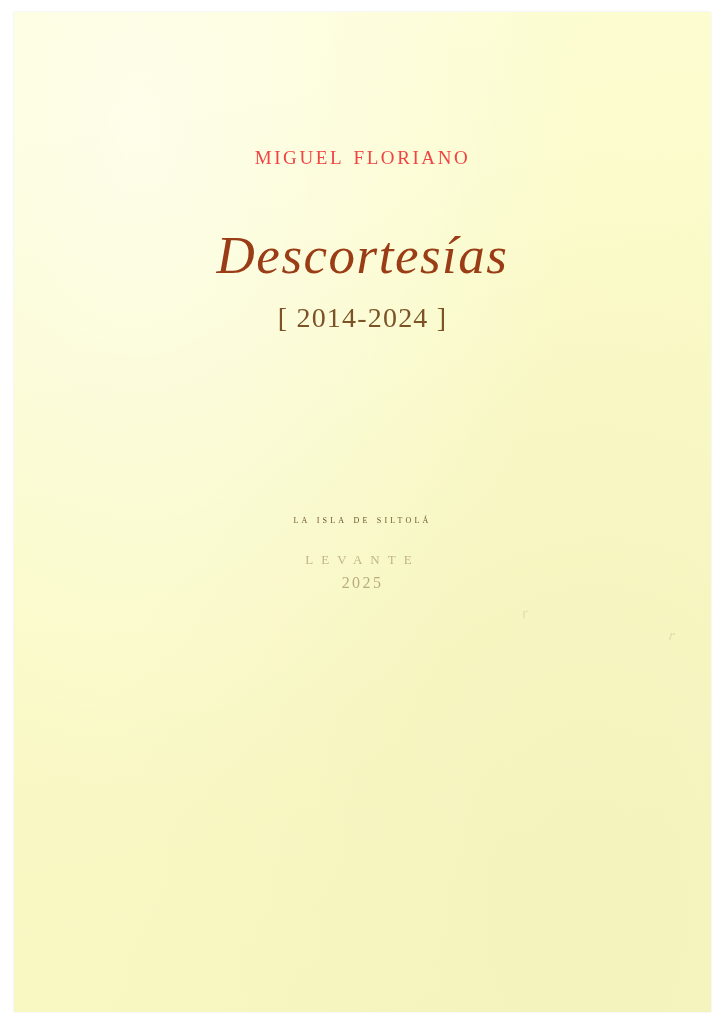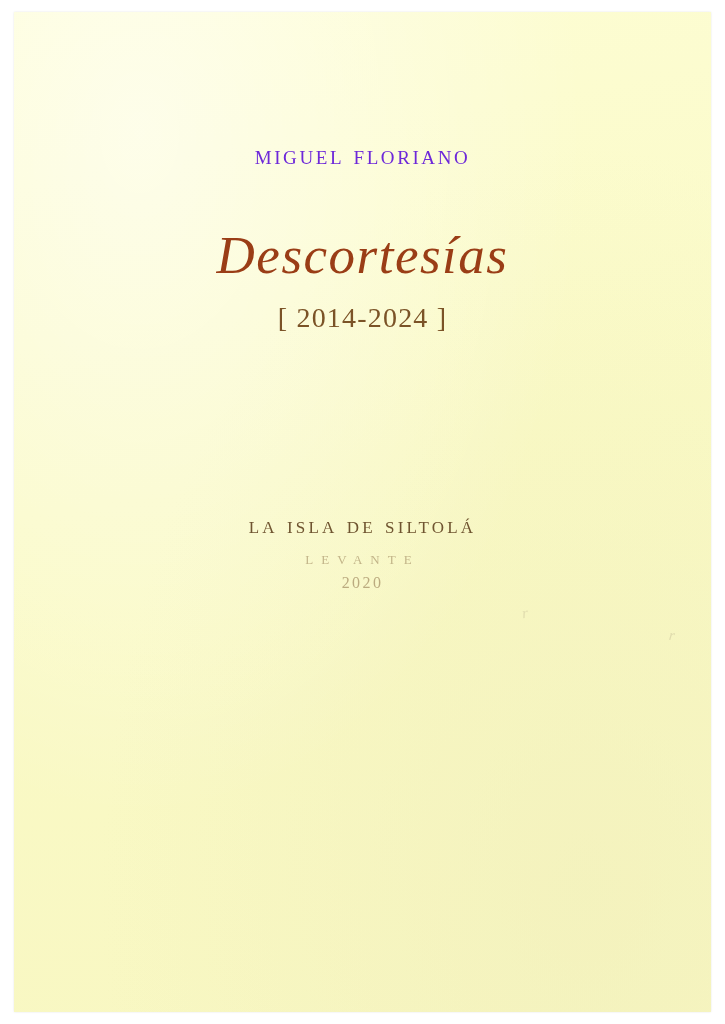--- a/index.html
+++ b/index.html
@@ -42,21 +42,21 @@
     text-align: center;
     color: #7d5a32;
   }
 
   #author-line {
     top: 128px;
     font-size: 27px;
     letter-spacing: 2.6px;
     font-variant: small-caps;
     text-transform: lowercase;
-    color: #6d28d9;
+    color: #ef4444;
   }
   #author-line::first-letter { font-size: 27px; }
 
   #title-line {
     top: 213px;
     font-size: 53px;
     font-style: italic;
     letter-spacing: 1.5px;
     color: #9a3d16;
     font-weight: normal;
@@ -64,21 +64,21 @@
 
   #years-line {
     top: 290px;
     font-size: 28px;
     letter-spacing: 1.2px;
     color: #7b5327;
   }
 
   #publisher-line {
     top: 500px;
-    font-size: 24px;
+    font-size: 12px;
     letter-spacing: 3.2px;
     font-variant: small-caps;
     text-transform: lowercase;
     color: #6f5430;
   }
 
   #imprint-line {
     top: 536px;
     font-size: 18px;
     letter-spacing: 8px;
@@ -116,17 +116,17 @@
   <div class="cover-text" id="author-line">Miguel Floriano</div>
 
   <div class="cover-text" id="title-line">Descortesías</div>
 
   <div class="cover-text" id="years-line">[ 2014-2024 ]</div>
 
   <div class="cover-text" id="publisher-line">La Isla de Siltolá</div>
 
   <div class="cover-text" id="imprint-line">Levante</div>
 
-  <div class="cover-text" id="year-line">2020</div>
+  <div class="cover-text" id="year-line">2025</div>
 
   <span class="faint-mark" id="mark-a">r</span>
   <span class="faint-mark" id="mark-b">r</span>
 </div>
 
 </body></html>

